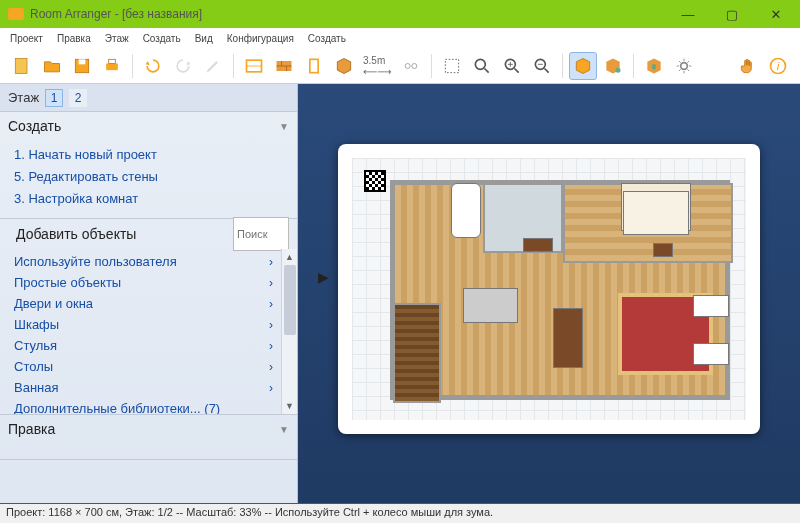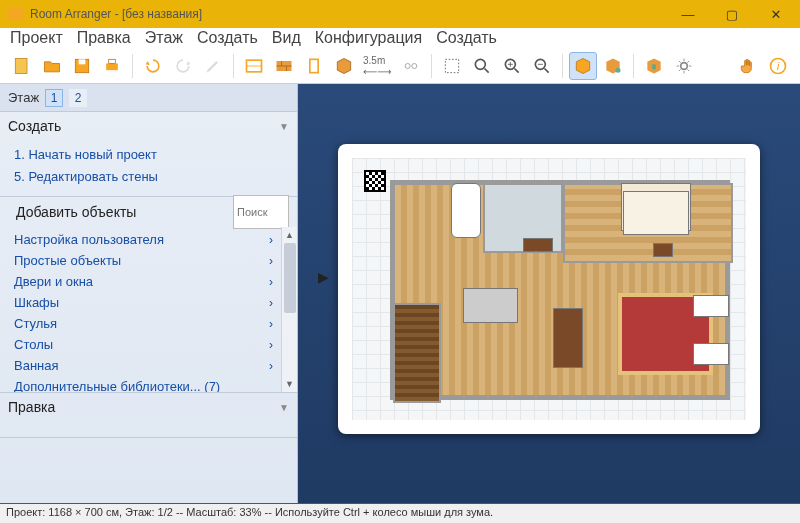--- a/index.html
+++ b/index.html
@@ -1,22 +1,22 @@
 <!DOCTYPE html>
 <html><head>
 <meta charset="utf-8">
 <style>
 * { box-sizing: border-box; margin: 0; padding: 0; font-family: "Segoe UI", Tahoma, sans-serif; }
 html, body { width: 800px; height: 523px; overflow: hidden; background: #fff; }
-.titlebar { height: 28px; display: flex; align-items: center; padding: 0 2px 0 8px; background: #eab308; }
+.titlebar { height: 28px; display: flex; align-items: center; padding: 0 2px 0 8px; background: #84cc16; }
 .titlebar .appicon { width: 16px; height: 12px; background: #f5a623; border-radius: 2px; margin-right: 6px; }
 .titlebar .title { font-size: 12px; color: #555; flex: 1; }
 .winbtns { display: flex; }
 .winbtn { width: 44px; height: 28px; display: flex; align-items: center; justify-content: center; font-size: 13px; color: #333; }
-.menubar { height: 20px; display: flex; align-items: center; gap: 14px; padding: 0 10px; font-size: 16px; color: #444; }
+.menubar { height: 20px; display: flex; align-items: center; gap: 14px; padding: 0 10px; font-size: 10px; color: #444; }
 .menubar span { cursor: default; }
 .toolbar { height: 36px; display: flex; align-items: center; padding: 0 8px; border-bottom: 1px solid #ccc; gap: 2px; }
 .tbtn { width: 28px; height: 28px; display: flex; align-items: center; justify-content: center; border-radius: 3px; }
 .tbtn.selected { background: #cfe2f8; border: 1px solid #8ab6e6; }
 .tbtn svg { width: 20px; height: 20px; }
 .tsep { width: 1px; height: 24px; background: #ddd; margin: 0 4px; }
 .meas { font-size: 10px; color: #666; padding: 2px 3px; }
 .body { display: flex; height: 419px; }
 .sidebar { width: 298px; background: linear-gradient(#e8eef6,#dfe7f2); border-right: 1px solid #b8c2d0; display: flex; flex-direction: column; font-size: 13px; }
 .floorrow { height: 28px; display: flex; align-items: center; padding: 0 8px; gap: 6px; background: #d9e2ee; border-bottom: 1px solid #c1cbd8; }
@@ -228,32 +228,33 @@
     </div>
 
     <div class="section">
       <div class="sechead">
         <span>Создать</span>
         <span class="tri">▼</span>
       </div>
       <div class="linklist">
         <div class="lk">1. Начать новый проект</div>
         <div class="lk">5. Редактировать стены</div>
+        <div class="lk">3. Настройка комнат</div>
       </div>
     </div>
 
     <div class="section">
       <div class="secsearch">
         <span class="hlabel">Добавить объекты</span>
         <input type="text" placeholder="Поиск" style="">
       </div>
       <div class="catwrap">
         <div class="catlist">
           <div class="catrow">
-              <span class="nm">Настройка пользователя</span>
+              <span class="nm">Используйте пользователя</span>
               <span class="ar">›</span>
             </div>
           <div class="catrow">
               <span class="nm">Простые объекты</span>
               <span class="ar">›</span>
             </div>
           <div class="catrow">
               <span class="nm">Двери и окна</span>
               <span class="ar">›</span>
             </div>

